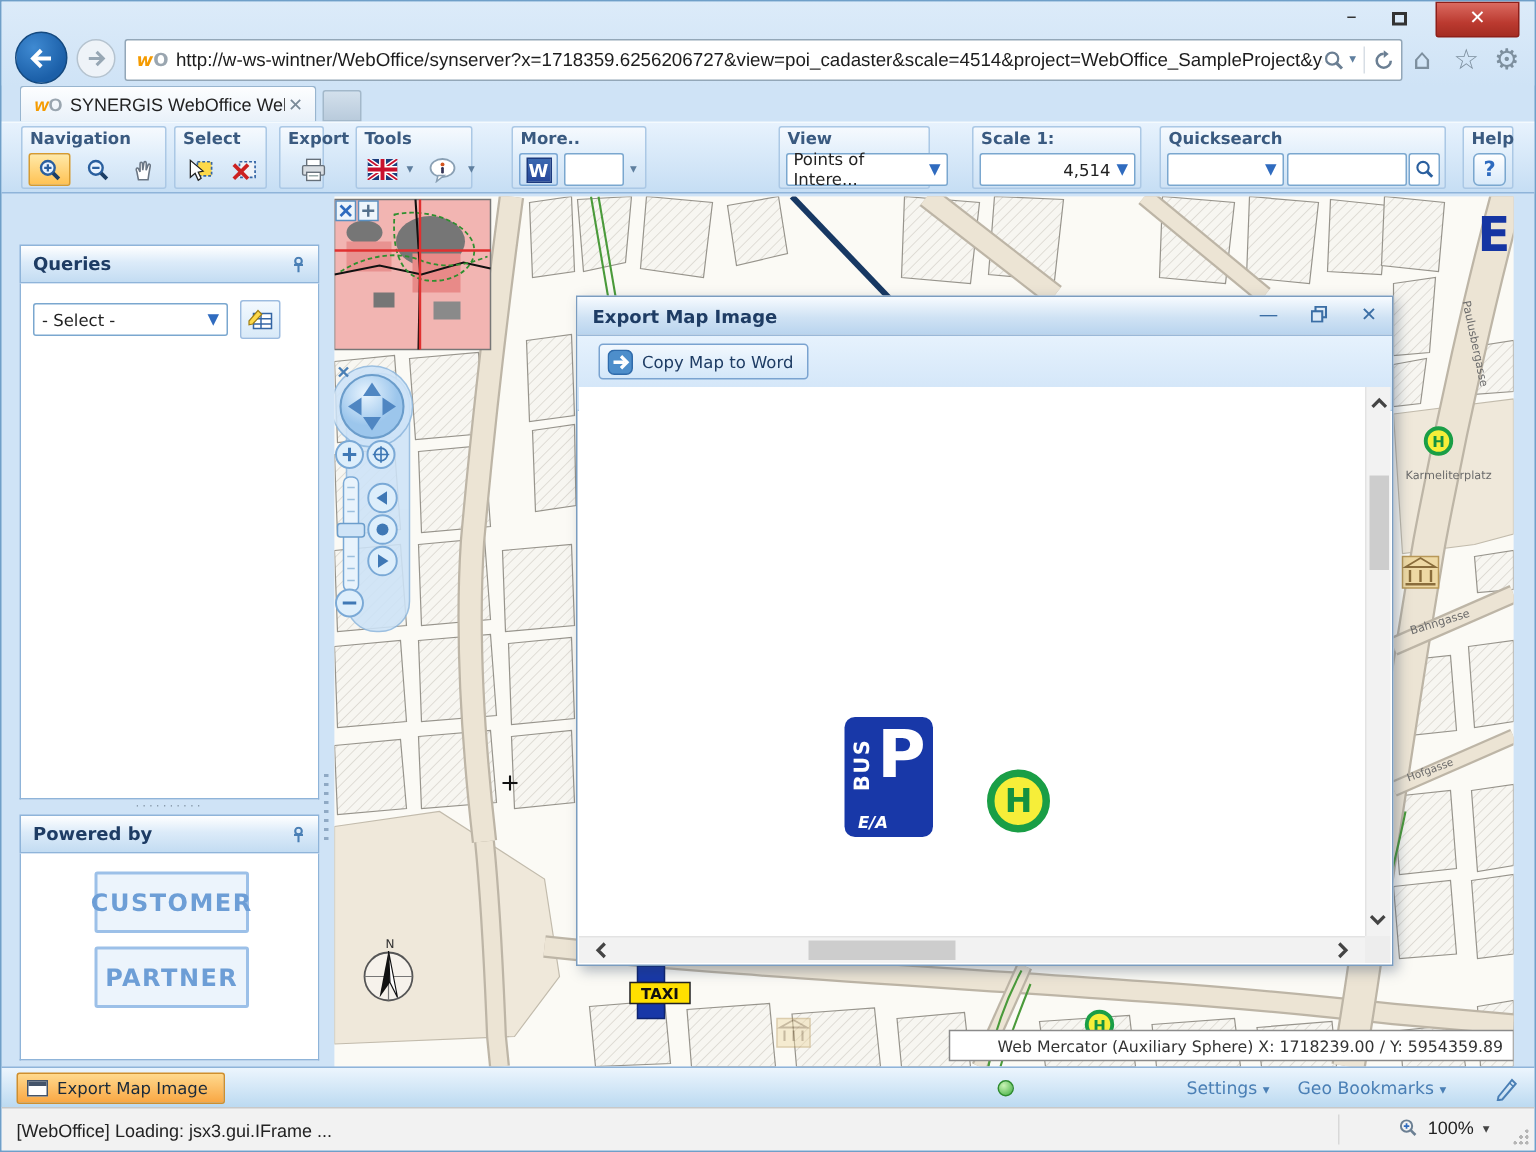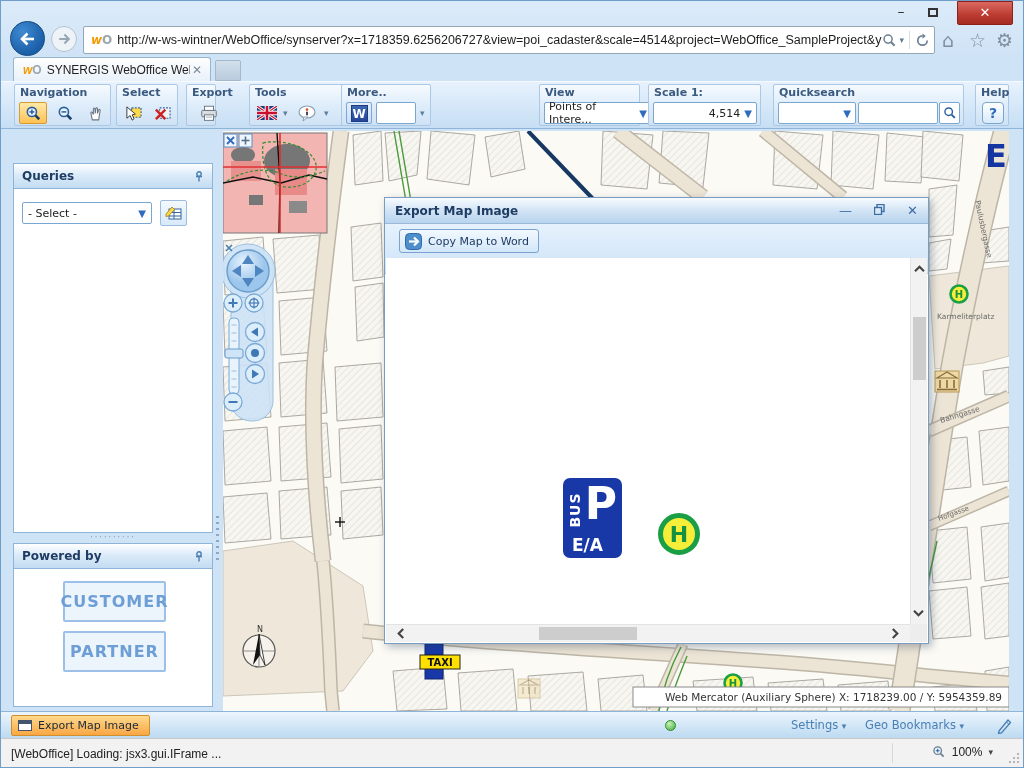--- a/index.html
+++ b/index.html
@@ -100,21 +100,21 @@
     background:linear-gradient(#e6f2fd,#cde2f7); border-bottom:1px solid #a9c7e3; }
   #copy-word-btn { position:absolute; left:14px; top:5px; height:24px; display:flex; align-items:center;
     gap:6px; padding:0 9px 0 5px; background:linear-gradient(#f2f8fe,#d3e7f9); border:1px solid #7aa3d0;
     border-radius:3px; font-size:11px; color:#1e3c64; }
   #dialog-content { position:absolute; left:1px; top:60px; right:18px; bottom:19px; background:#fff; overflow:hidden; }
   #bus-sign { position:absolute; left:177px; top:220px; width:59px; height:80px; background:#1838a8;
     border-radius:7px; color:#fff; }
   #bus-sign .p { position:absolute; right:5px; top:0px; font-size:44px; font-weight:bold; }
   #bus-sign .bus { position:absolute; left:-8px; top:24px; width:40px; text-align:center;
     transform:rotate(-90deg); font-size:14px; font-weight:bold; letter-spacing:1px; }
-  #bus-sign .ea { position:absolute; left:9px; bottom:3px; font-size:17px; font-weight:bold; }
+  #bus-sign .ea { position:absolute; left:9px; bottom:3px; font-size:11px; font-weight:bold; font-style:italic; }
   #h-sign { position:absolute; left:272px; top:255px; width:42px; height:42px; border-radius:50%;
     background:#f6ee39; border:5px solid #1a9e46; color:#149140; font-weight:bold; font-size:22px;
     display:flex; align-items:center; justify-content:center; }
   .vscroll { position:absolute; right:1px; top:60px; bottom:19px; width:17px; background:#f2f2f2; border-left:1px solid #e3e3e3; }
   .hscroll { position:absolute; left:1px; right:18px; bottom:1px; height:18px; background:#f2f2f2; border-top:1px solid #e3e3e3; }
   .scroll-arrow { position:absolute; color:#555; display:flex; align-items:center; justify-content:center; }
   .vthumb { position:absolute; left:2px; width:13px; top:59px; height:63px; background:#cdcdcd; }
   .hthumb { position:absolute; top:2px; height:13px; left:153px; width:98px; background:#cdcdcd; }
   .scroll-corner { position:absolute; right:1px; bottom:1px; width:17px; height:18px; background:#ededed; }
 
@@ -257,21 +257,21 @@
       <div class="tbtn" style="left:8px;width:28px">
         <svg width="20" height="17" viewBox="0 0 22 18">
           <rect x="6" y="1" width="10" height="5" fill="#fff" stroke="#66707a"></rect>
           <rect x="3" y="5.6" width="16" height="7" rx="1" fill="#d8dde2" stroke="#66707a"></rect>
           <rect x="6" y="10.5" width="10" height="6" fill="#fff" stroke="#66707a"></rect>
           <line x1="7.5" y1="13" x2="14.5" y2="13" stroke="#9aa"></line>
         </svg>
       </div>
     </div>
 
-    <div class="tgroup" style="left:248px;width:101px">
+    <div class="tgroup" style="left:236px;width:78px">
       <span class="tgroup-label">Tools</span>
       <div class="tbtn" style="left:4px;width:26px">
         <svg width="20" height="14" viewBox="0 0 20 14">
           <rect width="20" height="14" fill="#1a3c7c"></rect>
           <line x1="0" y1="0" x2="20" y2="14" stroke="#fff" stroke-width="3"></line>
           <line x1="20" y1="0" x2="0" y2="14" stroke="#fff" stroke-width="3"></line>
           <line x1="0" y1="0" x2="20" y2="14" stroke="#c8102e" stroke-width="1.2"></line>
           <line x1="20" y1="0" x2="0" y2="14" stroke="#c8102e" stroke-width="1.2"></line>
           <line x1="10" y1="0" x2="10" y2="14" stroke="#fff" stroke-width="4.6"></line>
           <line x1="0" y1="7" x2="20" y2="7" stroke="#fff" stroke-width="4.6"></line>
@@ -294,21 +294,21 @@
     <div class="tgroup" style="left:340px;width:90px">
       <span class="tgroup-label">More..</span>
       <div class="tbtn active-blue" style="left:4px;width:26px">
         <span style="display:inline-block;width:17px;height:17px;background:linear-gradient(#3b69b0,#27479a);color:#fff;
           font-weight:bold;font-size:12px;text-align:center;line-height:17px;border:1px solid #1d3a7e">W</span>
       </div>
       <input class="tinput" style="left: 34px; width: 40px;">
       <span class="caret abs" style="left:78px;top:23px">▾</span>
     </div>
 
-    <div class="tgroup" style="left:538px;width:101px">
+    <div class="tgroup" style="left:518px;width:101px">
       <span class="tgroup-label">View</span>
       <div class="ddbox" style="left:4px;width:108px">
         <span>Points of Intere...</span>
         <span class="tri">▼</span>
       </div>
     </div>
 
     <div class="tgroup" style="left:647px;width:113px">
       <span class="tgroup-label">Scale 1:</span>
       <div class="ddbox" style="left:4px;width:104px">

